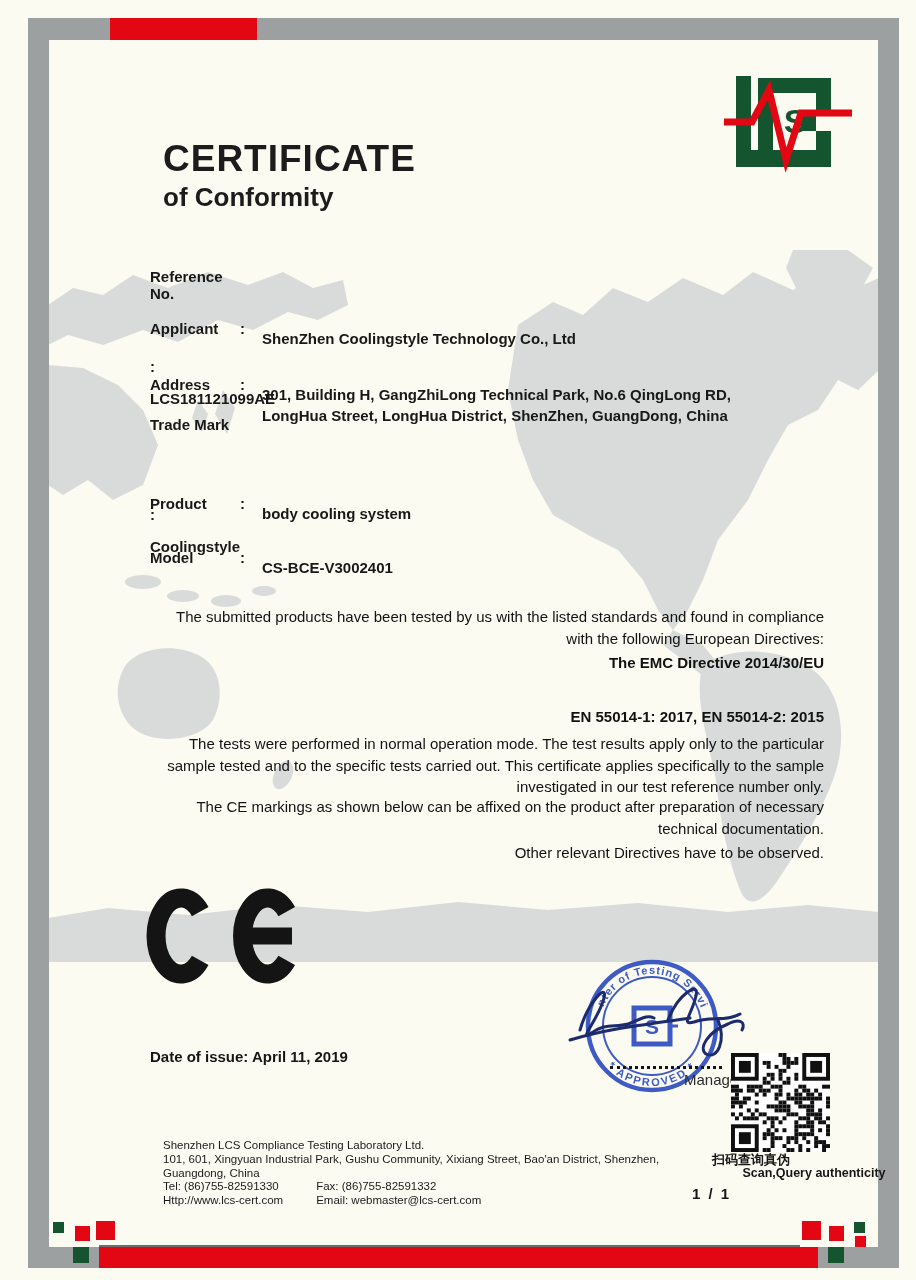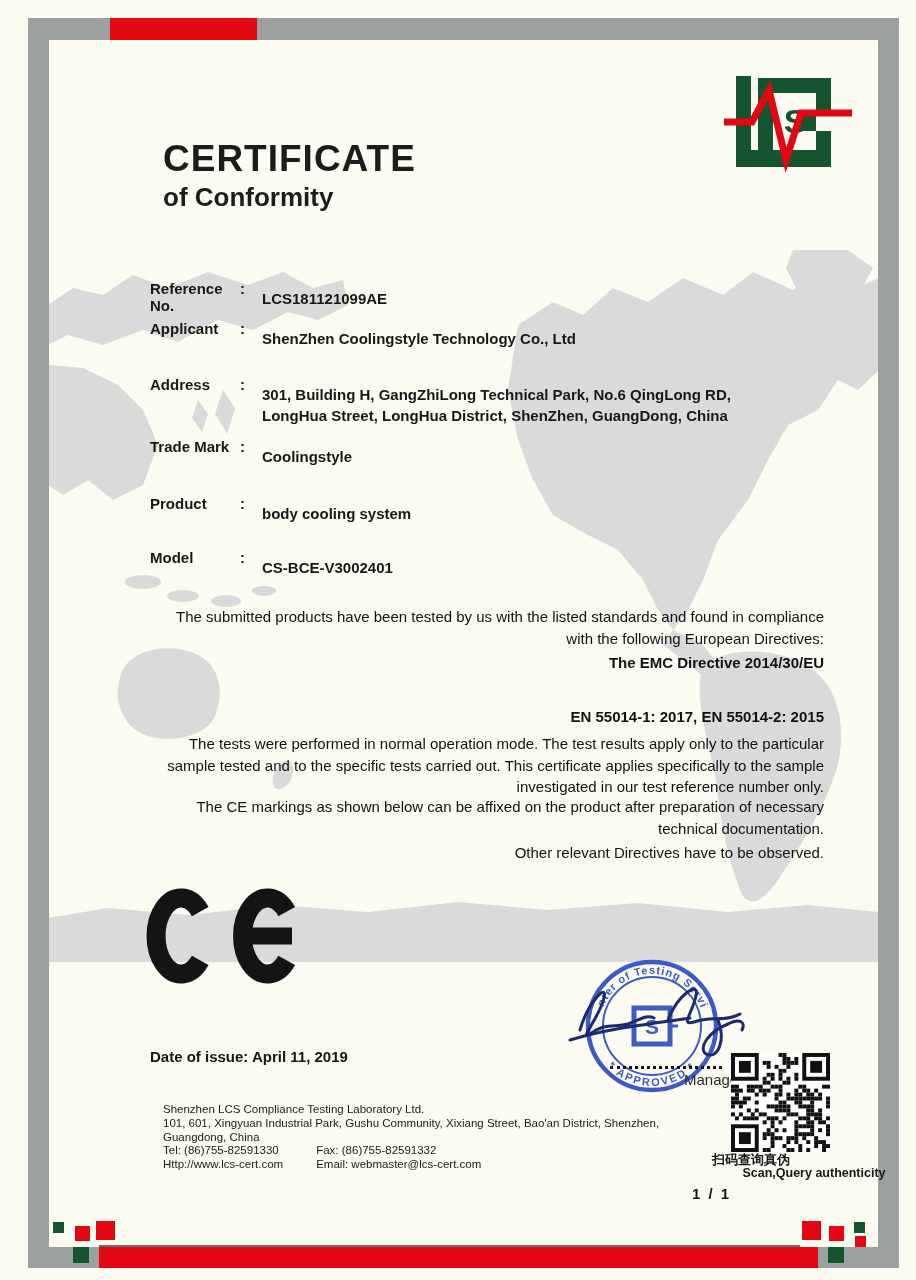--- a/index.html
+++ b/index.html
@@ -18,21 +18,21 @@
   .subtitle{font-size:26px;font-weight:bold;color:#1c1c1c;}
   
   .field-row{position:absolute;left:150px;display:flex;font-size:15px;font-weight:bold;color:#181818;}
   .field-label{width:90px;flex:0 0 90px;}
   .field-colon{width:22px;flex:0 0 22px;text-align:left;}
   .field-value{width:508px;line-height:21px;margin-top:8px;}
   
   .para{position:absolute;left:148px;width:676px;font-size:15px;line-height:21.5px;color:#121212;text-align:right;}
   .bold{font-weight:bold;}
   
-  .footer{position:absolute;left:163px;top:1103px;font-size:11.5px;line-height:13.8px;color:#1a1a1a;width:560px;}
+  .footer{position:absolute;left:163px;top:1139px;font-size:11.5px;line-height:13.8px;color:#1a1a1a;width:560px;}
   .fcol{display:inline-block;width:150px;}
   .pagenum{position:absolute;left:692px;top:1185px;font-size:15px;font-weight:bold;letter-spacing:2px;}
   .qr-cap-zh{position:absolute;left:712px;top:1151px;width:146px;text-align:left;font-size:13px;font-weight:bold;}
   .qr-cap-en{position:absolute;left:719px;top:1166px;width:190px;text-align:center;font-size:12.5px;font-weight:bold;}
   .manager{position:absolute;left:636px;top:1071px;font-size:15px;font-weight:500;color:#2b2b2b;margin-left:48px;}
   .dotline{position:absolute;left:610px;top:1066px;width:112px;border-top:3px dotted #151515;}
   .dateline{position:absolute;left:150px;top:1048px;font-size:15px;font-weight:bold;}
 </style>
 </head>
 <body>
@@ -87,36 +87,36 @@
       <rect x="78" y="40" width="14" height="15"></rect>
     </g>
     <rect x="92" y="40" width="15" height="15" fill="#fcfbf2"></rect>
     <text x="71" y="57" font-size="34" font-weight="bold" fill="#14542f" text-anchor="middle" font-family="Liberation Sans, DejaVu Sans, sans-serif">S</text>
     <polyline points="0,46 28,46 45,14 62,84 77,37 100,37 128,37" fill="none" stroke="#e30613" stroke-width="7"></polyline>
   </svg>
 
   <div class="abs title" style="left:163px;top:138px;">CERTIFICATE</div>
   <div class="abs subtitle" style="left:163px;top:182px;">of Conformity</div>
 
-  <div class="field-row" style="top:280px;">
+  <div class="field-row" style="top:268px;flex-direction:column;">
     <span class="field-label">Reference No.</span>
     <span class="field-colon">:</span>
     <span class="field-value">LCS181121099AE</span>
   </div>
   <div class="field-row" style="top:320px;">
     <span class="field-label">Applicant</span>
     <span class="field-colon">:</span>
     <span class="field-value">ShenZhen Coolingstyle Technology Co., Ltd</span>
   </div>
   <div class="field-row" style="top:376px;">
     <span class="field-label">Address</span>
     <span class="field-colon">:</span>
     <span class="field-value">301, Building H, GangZhiLong Technical Park, No.6 QingLong RD, LongHua Street, LongHua District, ShenZhen, GuangDong, China</span>
   </div>
-  <div class="field-row" style="top:438px;">
+  <div class="field-row" style="top:416px;flex-direction:column;">
     <span class="field-label">Trade Mark</span>
     <span class="field-colon">:</span>
     <span class="field-value">Coolingstyle</span>
   </div>
   <div class="field-row" style="top:495px;">
     <span class="field-label">Product</span>
     <span class="field-colon">:</span>
     <span class="field-value">body cooling system</span>
   </div>
   <div class="field-row" style="top:549px;">

